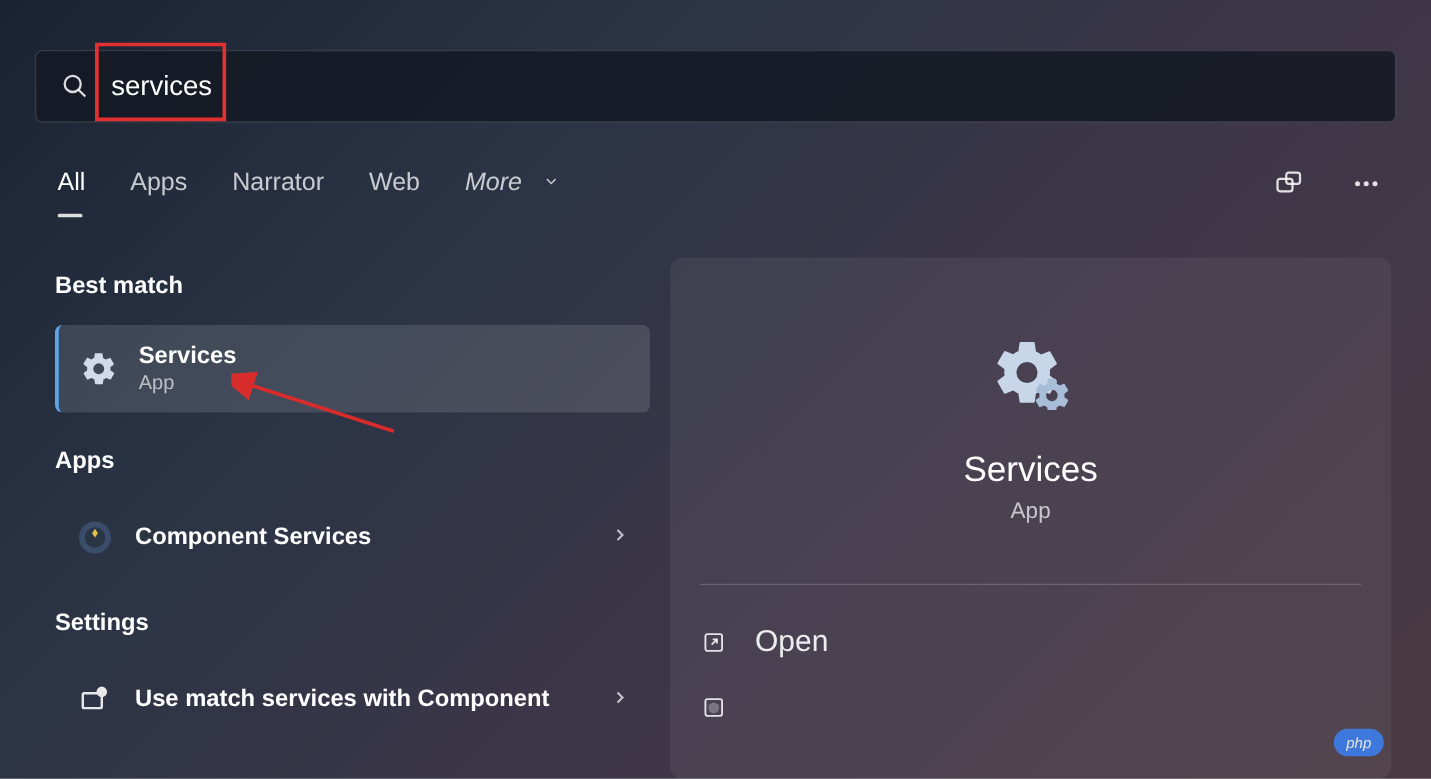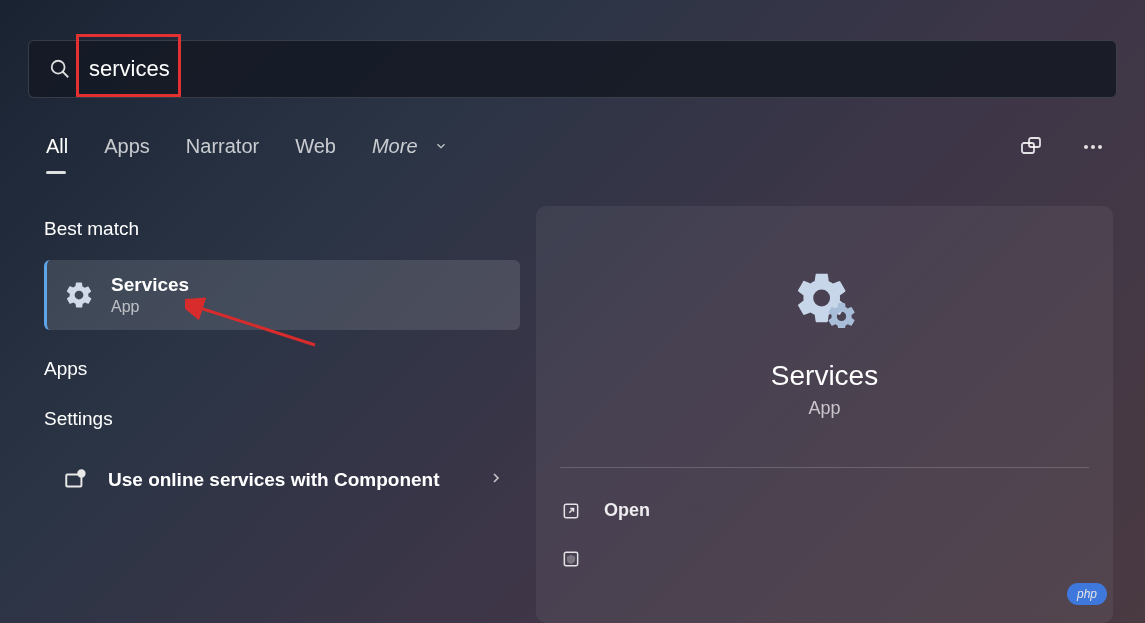--- a/index.html
+++ b/index.html
@@ -102,21 +102,21 @@
       align-items: center;
     }
     .results-left {
       position: absolute;
       top: 218px;
       left: 44px;
       width: 476px;
     }
     .section-title {
       font-size: 19px;
-      font-weight: 400;
+      font-weight: 700;
       color: #ffffff;
       margin-bottom: 20px;
     }
     .result-item {
       display: flex;
       align-items: center;
       padding: 14px 16px;
       border-radius: 6px;
       margin-bottom: 6px;
       cursor: pointer;
@@ -207,23 +207,22 @@
       cursor: pointer;
       gap: 22px;
     }
     .action-icon {
       width: 22px;
       display: flex;
       justify-content: center;
       color: rgba(255,255,255,0.85);
     }
     .action-label {
-      font-size: 18px;
+      font-size: 24px;
       color: rgba(255,255,255,0.9);
-      font-weight: bold;
     }
     .arrow {
       position: absolute;
       top: 295px;
       left: 185px;
       pointer-events: none;
     }
     .watermark {
       position: absolute;
       bottom: 18px;
@@ -293,33 +292,52 @@
       </svg>
     </div>
     <div class="result-text">
       <div class="result-title">Services</div>
       <div class="result-sub">App</div>
     </div>
   </div>
 
   <div class="section-title section-gap">Apps</div>
 
+  <div class="result-item">
+    <div class="result-icon">
+      <svg width="28" height="28" viewBox="0 0 24 24">
+        <circle cx="12" cy="12" r="11" fill="#3a4d6b"></circle>
+        <circle cx="12" cy="12" r="7" fill="#2a3545"></circle>
+        <path d="M12 6l2 3-2 3-2-3z" fill="#e8c04a"></path>
+      </svg>
+    </div>
+    <div class="result-text">
+      <div class="result-title">
+        <span>Component </span><span class="hl">Services</span>
+      </div>
+    </div>
+    <div class="result-chevron">
+      <svg width="16" height="16" viewBox="0 0 24 24" fill="none" stroke="currentColor" stroke-width="2.5">
+          <polyline points="9 18 15 12 9 6"></polyline>
+        </svg>
+    </div>
+  </div>
 
   <div class="section-title section-gap">Settings</div>
 
   <div class="result-item">
     <div class="result-icon">
       <svg width="26" height="26" viewBox="0 0 24 24" fill="none" stroke="#e8e8e8" stroke-width="1.8">
         <rect x="3" y="7" width="14" height="11" rx="1"></rect>
         <circle cx="17" cy="6" r="3" fill="#e8e8e8"></circle>
       </svg>
     </div>
     <div class="result-text">
       <div class="result-title">
-        <span>Use online </span><span class="hl">services</span><span> with Component</span>
+        <span>Use match </span><span class="hl">services</span><span> with Component</span>
       </div>
     </div>
     <div class="result-chevron">
       <svg width="16" height="16" viewBox="0 0 24 24" fill="none" stroke="currentColor" stroke-width="2.5">
           <polyline points="9 18 15 12 9 6"></polyline>
         </svg>
     </div>
   </div>
 </div>
 

